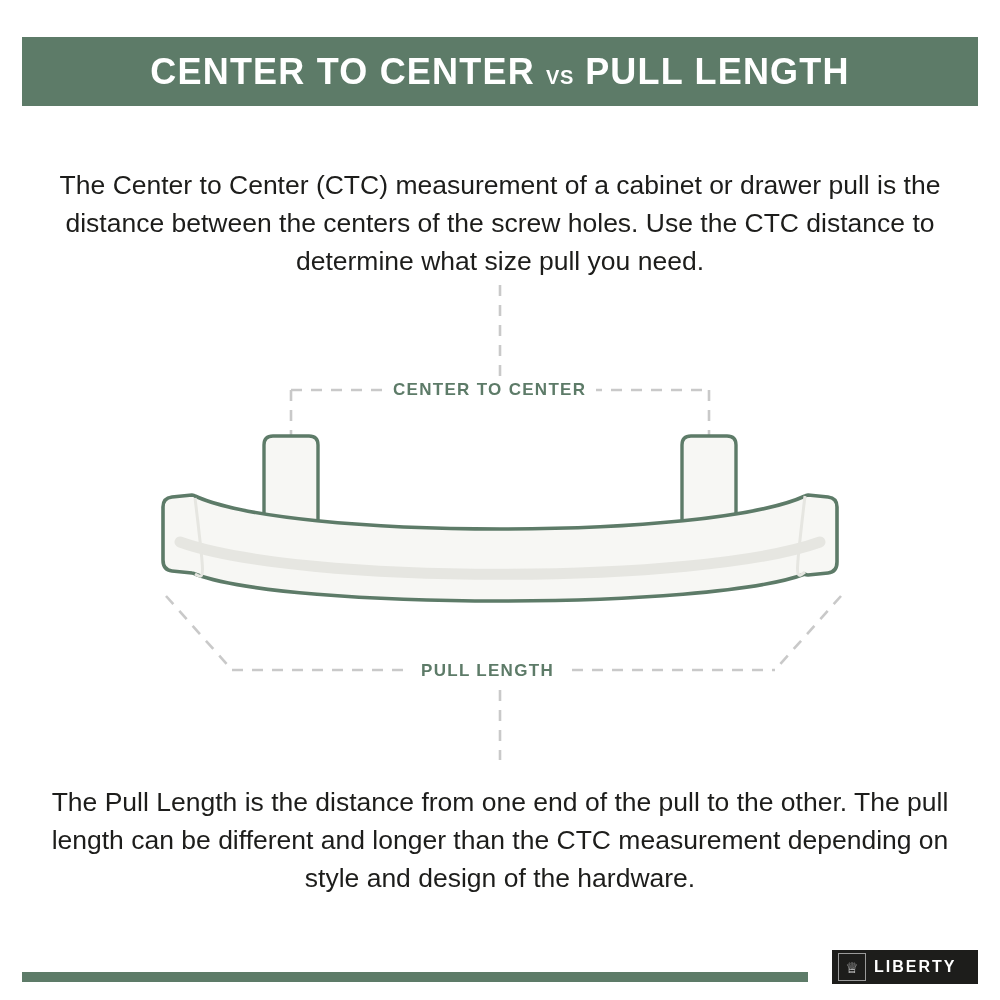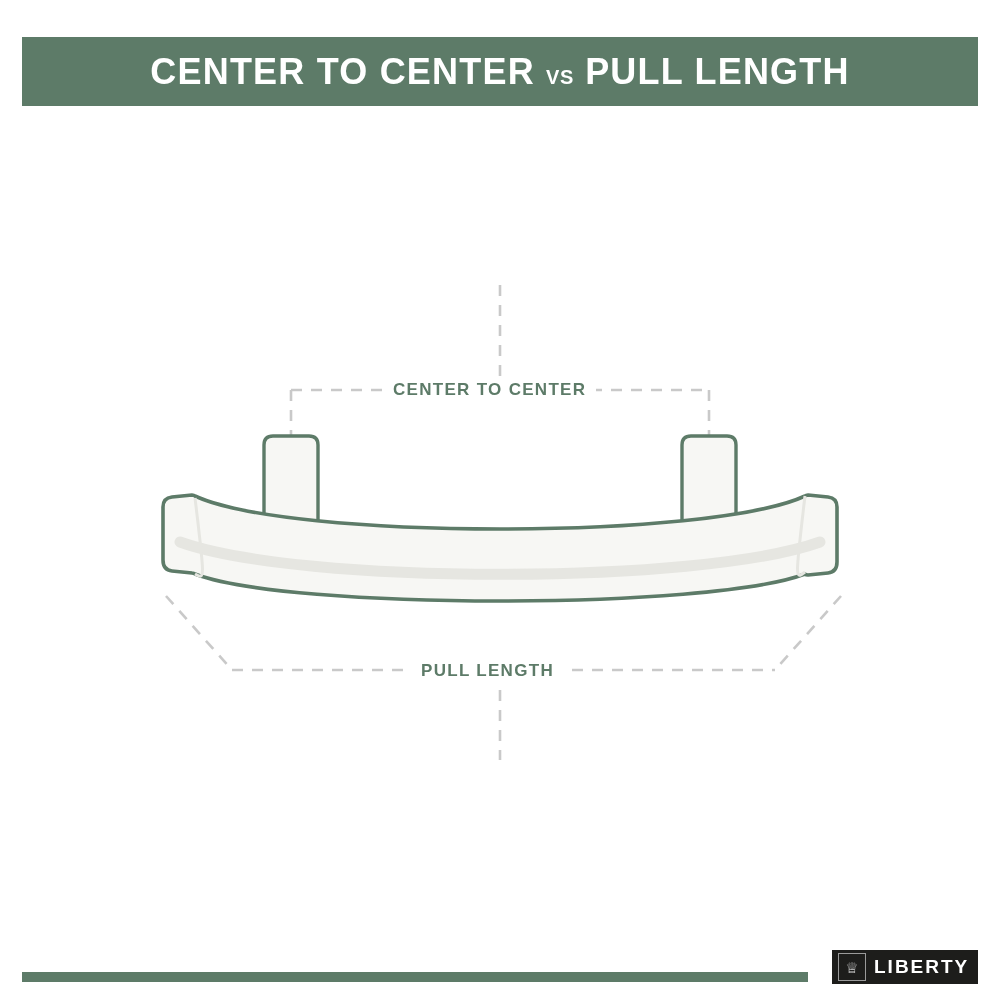--- a/index.html
+++ b/index.html
@@ -124,39 +124,40 @@
     display: flex;
     align-items: center;
     justify-content: center;
     color: #d8d8d8;
     font-size: 15px;
     line-height: 1;
     flex: 0 0 auto;
   }
   #brand-name {
     color: #ffffff;
-    font-size: 19px;
+    font-size: 16px;
     font-weight: bold;
     letter-spacing: 2px;
     margin-left: 8px;
   }
 </style>
 </head>
 <body>
 
 <div id="page">
 
   <div id="header-banner">
     <div id="header-title">
       <span>Center to Center</span>
       <span class="vs">vs</span>
       <span>Pull Length</span>
     </div>
   </div>
 
+  <div class="body-paragraph" id="intro-paragraph">The Center to Center (CTC) measurement of a cabinet or drawer pull is the distance between the centers of the screw holes. Use the CTC distance to determine what size pull you need.</div>
 
   <div id="diagram">
     <svg width="1000" height="490" viewBox="0 0 1000 490" xmlns="http://www.w3.org/2000/svg">
 
       <g stroke="#c9c9c9" stroke-width="2.6" fill="none" stroke-dasharray="11,9" stroke-linecap="butt">
 
         <line x1="500" y1="5" x2="500" y2="112"></line>
 
         <line x1="291" y1="110" x2="709" y2="110"></line>
 
@@ -194,20 +195,21 @@
 
         <path d="M195 218 C 205 300 205 300 195 294" fill="none" stroke="#e6e6e1" stroke-width="3"></path>
         <path d="M805 216 C 795 300 795 300 805 292" fill="none" stroke="#e6e6e1" stroke-width="3"></path>
       </g>
     </svg>
 
     <div class="dim-label" id="ctc-label">CENTER TO CENTER</div>
     <div class="dim-label" id="pull-length-label">PULL LENGTH</div>
   </div>
 
+  <div class="body-paragraph" id="outro-paragraph">The Pull Length is the distance from one end of the pull to the other. The pull length can be different and longer than the CTC measurement depending on style and design of the hardware.</div>
 
   <div id="footer-rule"></div>
   <div id="brand-plate">
     <div id="brand-mark">♕</div>
     <div id="brand-name">LIBERTY</div>
   </div>
 
 </div>
 
 </body></html>

